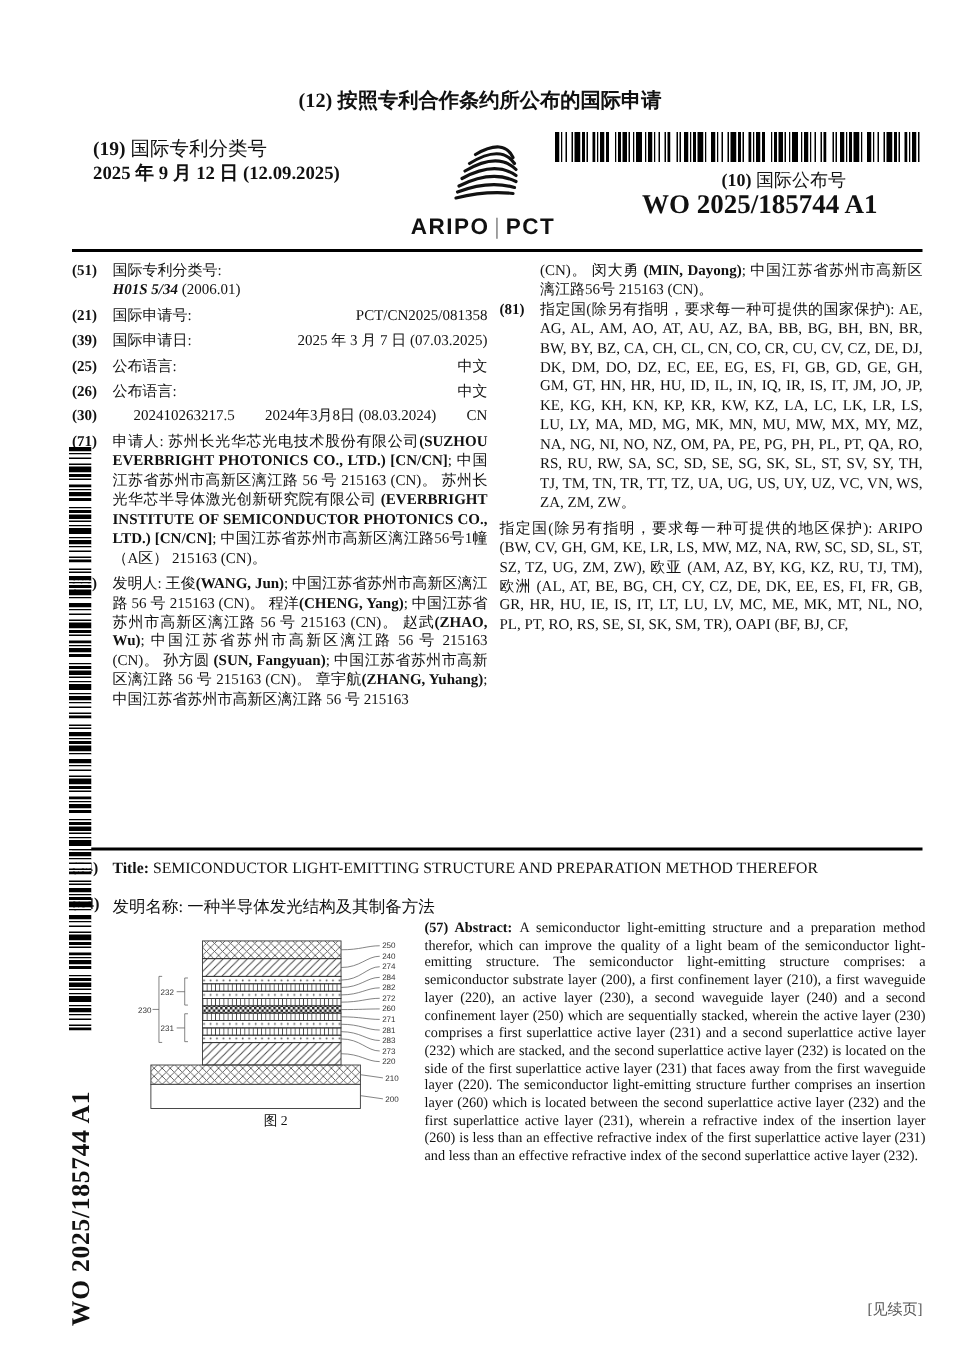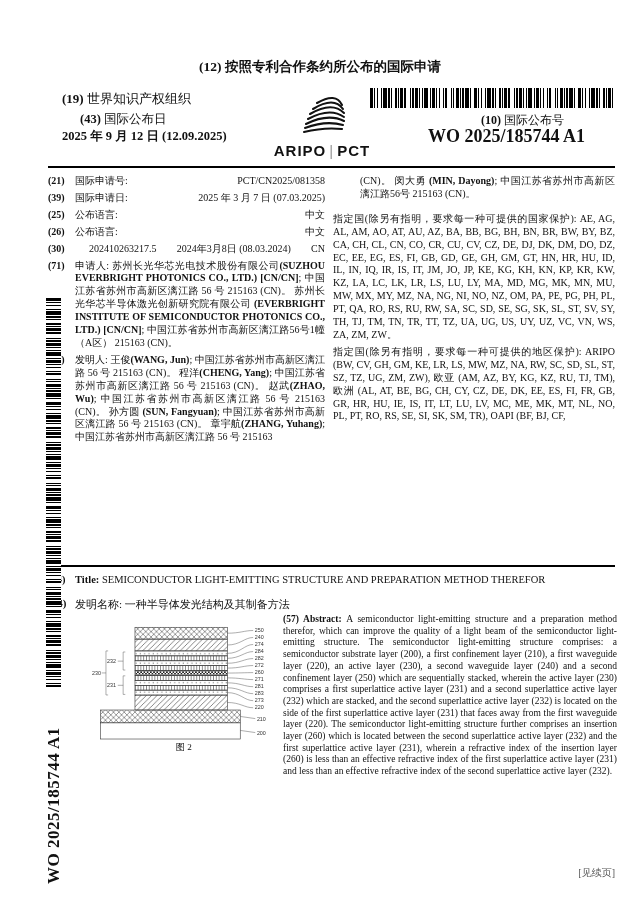--- a/index.html
+++ b/index.html
@@ -29,21 +29,21 @@
   
   .col{font-size:10px;line-height:12.9px;text-align:justify;}
   .col-left{top:175px;left:48px;width:277px;}
   .col-right{top:175px;left:333px;width:282px;}
   .field{display:flex;margin-bottom:4px;}
   .fnum{width:27px;flex:none;font-weight:bold;}
   .fbody{flex:1;min-width:0;text-align:justify;}
   .kv{display:flex;justify-content:space-between;}
   .kv .v{white-space:nowrap;padding-left:6px;}
   .prio-row{display:flex;justify-content:space-between;padding-left:14px;}
-  .cont-par{margin-left:27px;margin-bottom:12px;}
+  .cont-par{margin-left:27px;margin-bottom:0;}
   
   .title-en{top:574px;left:48px;width:567px;font-size:10.5px;}
   .title-zh{top:597px;left:48px;width:567px;font-size:11px;}
   .title-en .fnum,.title-zh .fnum{width:27px;}
   .lbl-bold{font-weight:bold;}
   
   .abstract{top:614px;left:283px;width:334px;font-size:9.5px;line-height:11.7px;text-align:justify;}
   
   .figure{top:610px;left:92px;width:188px;}
   .figure svg{display:block;}
@@ -58,25 +58,21 @@
 <body>
 
 <div class="abs pct-line">
   <span>(12)</span>
   <span>按照专利合作条约所公布的国际申请</span>
 </div>
 
 <div class="abs org-block">
   <div class="org-name">
     <span class="bold">(19)</span>
-    <span>世界知识产权组织</span>
-  </div>
-  <div class="pubdate-label">
-    <span class="bold">(43)</span>
-    <span>国际公布日</span>
+    <span>国际专利分类号</span>
   </div>
   <div class="pubdate-value">2025 年 9 月 12 日 (12.09.2025)</div>
 </div>
 
 <div class="abs logo">
   <svg width="64" height="50" viewBox="0 0 60 50" style="margin:0 auto;">
     <g fill="none" stroke="#111" stroke-width="2.1" stroke-linecap="round">
       <path d="M12 46 Q32 41 50 43"></path>
       <path d="M13 42 Q34 34 51 39"></path>
       <path d="M14 38 Q36 27 52 35"></path>
@@ -238,20 +234,27 @@
 <div class="abs pubno-label">
   <span class="num">(10)</span>
   <span>国际公布号</span>
 </div>
 <div class="abs pubno-value">WO 2025/185744 A1</div>
 
 <div class="abs rule rule1"></div>
 
 <div class="abs col col-left">
 
+  <div class="field">
+    <div class="fnum">(51)</div>
+    <div class="fbody">
+      <div>国际专利分类号:</div>
+      <div><span style="font-weight: bold; font-style: italic;">H01S 5/34</span><span> (2006.01)</span></div>
+    </div>
+  </div>
 
   <div class="field">
     <div class="fnum">(21)</div>
     <div class="fbody kv">
       <span>国际申请号:</span>
       <span class="v">PCT/CN2025/081358</span>
     </div>
   </div>
 
   <div class="field">
@@ -300,20 +303,21 @@
   </div>
 
 </div>
 
 <div class="abs col col-right">
 
   <div class="cont-par"><span>(CN)。 闵大勇 </span><span style="font-weight: bold;">(MIN, Dayong)</span><span>; 中国江苏省苏州市高新区漓江路56号 215163 (CN)。</span></div>
 
 
   <div class="field">
+    <div class="fnum">(81)</div>
     <div class="fbody">指定国(除另有指明，要求每一种可提供的国家保护): AE, AG, AL, AM, AO, AT, AU, AZ, BA, BB, BG, BH, BN, BR, BW, BY, BZ, CA, CH, CL, CN, CO, CR, CU, CV, CZ, DE, DJ, DK, DM, DO, DZ, EC, EE, EG, ES, FI, GB, GD, GE, GH, GM, GT, HN, HR, HU, ID, IL, IN, IQ, IR, IS, IT, JM, JO, JP, KE, KG, KH, KN, KP, KR, KW, KZ, LA, LC, LK, LR, LS, LU, LY, MA, MD, MG, MK, MN, MU, MW, MX, MY, MZ, NA, NG, NI, NO, NZ, OM, PA, PE, PG, PH, PL, PT, QA, RO, RS, RU, RW, SA, SC, SD, SE, SG, SK, SL, ST, SV, SY, TH, TJ, TM, TN, TR, TT, TZ, UA, UG, US, UY, UZ, VC, VN, WS, ZA, ZM, ZW。</div>
   </div>
 
   <div class="field">
     <div class="fbody">指定国(除另有指明，要求每一种可提供的地区保护): ARIPO (BW, CV, GH, GM, KE, LR, LS, MW, MZ, NA, RW, SC, SD, SL, ST, SZ, TZ, UG, ZM, ZW), 欧亚 (AM, AZ, BY, KG, KZ, RU, TJ, TM), 欧洲 (AL, AT, BE, BG, CH, CY, CZ, DE, DK, EE, ES, FI, FR, GB, GR, HR, HU, IE, IS, IT, LT, LU, LV, MC, ME, MK, MT, NL, NO, PL, PT, RO, RS, SE, SI, SK, SM, TR), OAPI (BF, BJ, CF,</div>
   </div>
 
 </div>
 
 <div class="abs rule rule2"></div>

